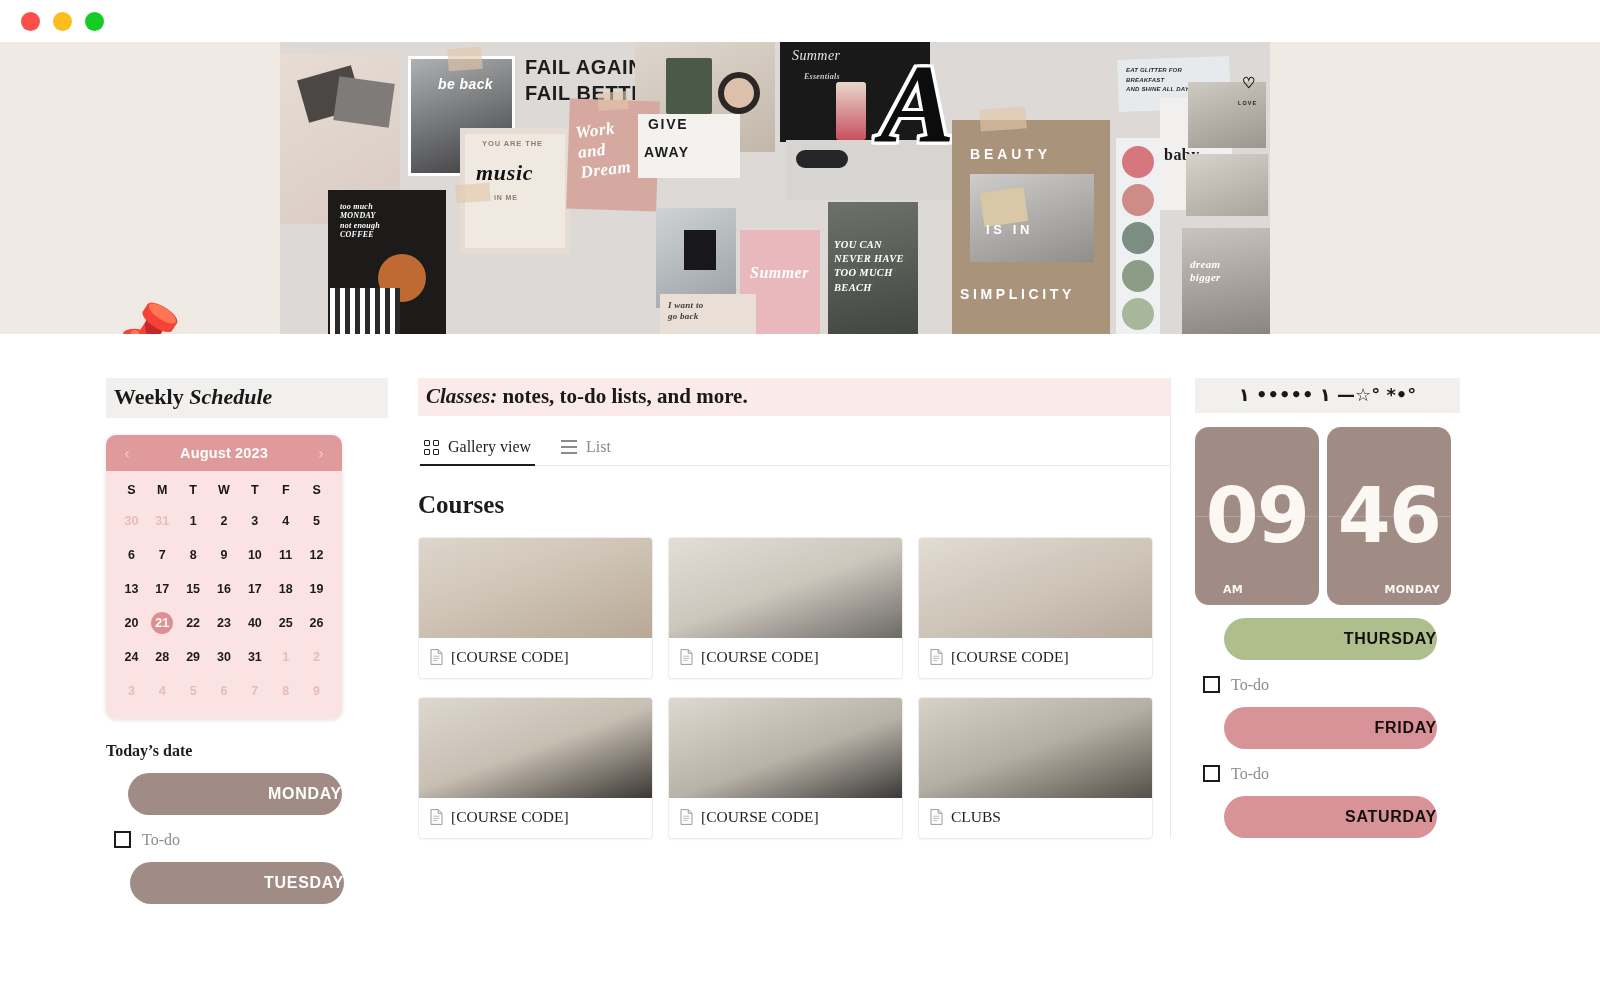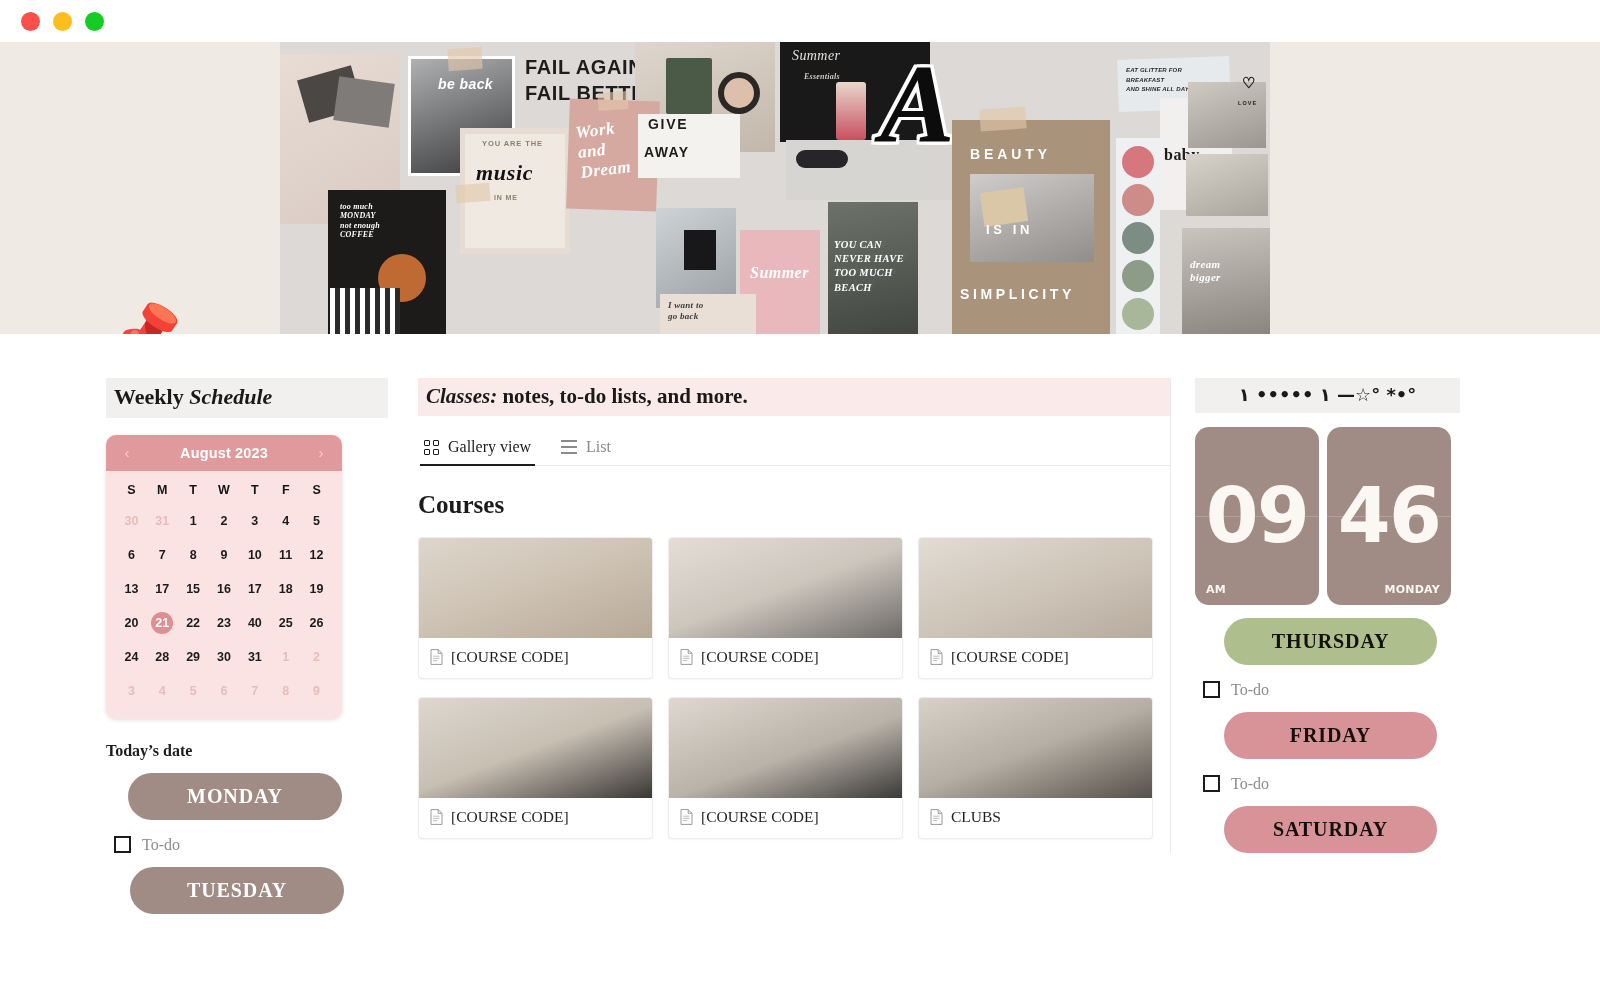--- a/index.html
+++ b/index.html
@@ -185,27 +185,27 @@
     font-family: "Liberation Serif", serif;
     font-weight: 700;
     font-size: 16px;
     color: #1d1d1d;
     margin-top: 23px;
   }
 
   
   .pill {
     border-radius: 40px;
-    text-align: center;
+    text-align: right;
     font-weight: 800;
-    font-size: 20px;
+    font-size: 16px;
     letter-spacing: 0.045em;
     padding: 12px 0;
     margin-top: 13px;
-    font-family: Liberation Serif, serif;
+    font-family: Liberation Sans, sans-serif;
   }
   .pill-brown { background: #a08c85; color: #ffffff; }
   .pill-green { background: #aebe8c; color: #14100e; }
   .pill-pink  { background: #d79397; color: #14100e; }
 
   .pill-left  { width: 214px; margin-left: 22px; }
   .pill-left2 { width: 214px; margin-left: 24px; }
   .pill-right { width: 213px; margin-left: 29px; }
 
   
@@ -348,21 +348,21 @@
   }
   .flip-cap {
     position: absolute;
     bottom: 9px;
     font-family: "DejaVu Sans", sans-serif;
     font-weight: 800;
     font-size: 11px;
     color: #fbf7f3;
     letter-spacing: 0.02em;
   }
-  .flip-cap.left  { left: 11px; text-align: right; }
+  .flip-cap.left  { left: 28px; text-align: right; }
   .flip-cap.right { right: 11px; }
 </style>
 </head>
 <body>
 
 <div class="window-chrome">
   <span class="traffic-light tl-close"></span>
   <span class="traffic-light tl-minimize"></span>
   <span class="traffic-light tl-zoom"></span>
 </div>

